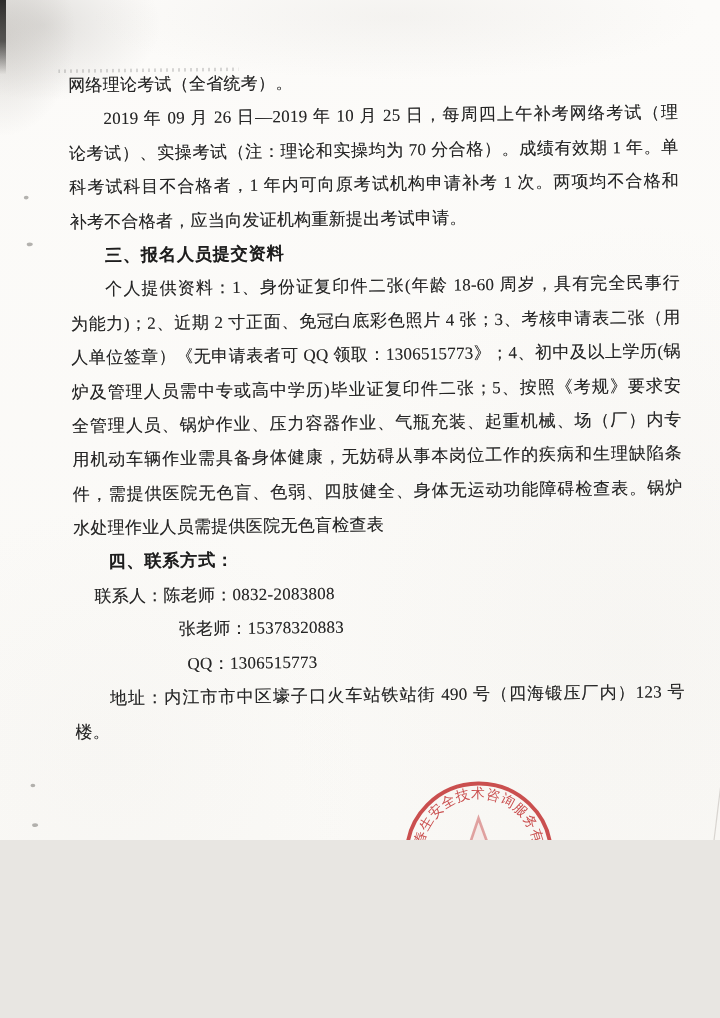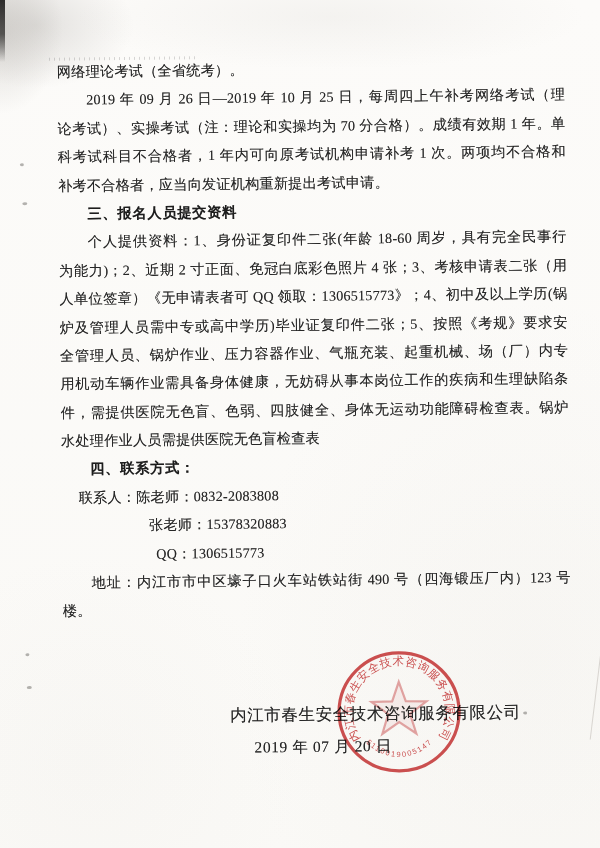--- a/index.html
+++ b/index.html
@@ -1,17 +1,17 @@
 <!DOCTYPE html>
 <html><head>
 <meta charset="utf-8">
 <style>
   html,body { margin:0; padding:0; background:#e8e6e2; }
   .page {
-    position:relative; width:600px; height:848px; overflow:hidden;
+    position:relative; width:600px; height:700px; overflow:hidden;
     background:
       radial-gradient(140px 90px at 6% 3%, rgba(120,115,110,0.20), transparent 70%),
       radial-gradient(340px 70px at 55% 2%, rgba(185,181,174,0.12), transparent 75%),
       radial-gradient(420px 520px at 88% 78%, rgba(212,208,201,0.10), transparent 70%),
       radial-gradient(300px 300px at 15% 90%, rgba(214,210,204,0.08), transparent 70%),
       linear-gradient(#fcfbf9,#faf9f6);
     font-family:"Liberation Serif","DejaVu Serif",serif;
     color:#262626;
   }
   .tilt { position:absolute; left:0; top:0; width:600px; height:848px;

